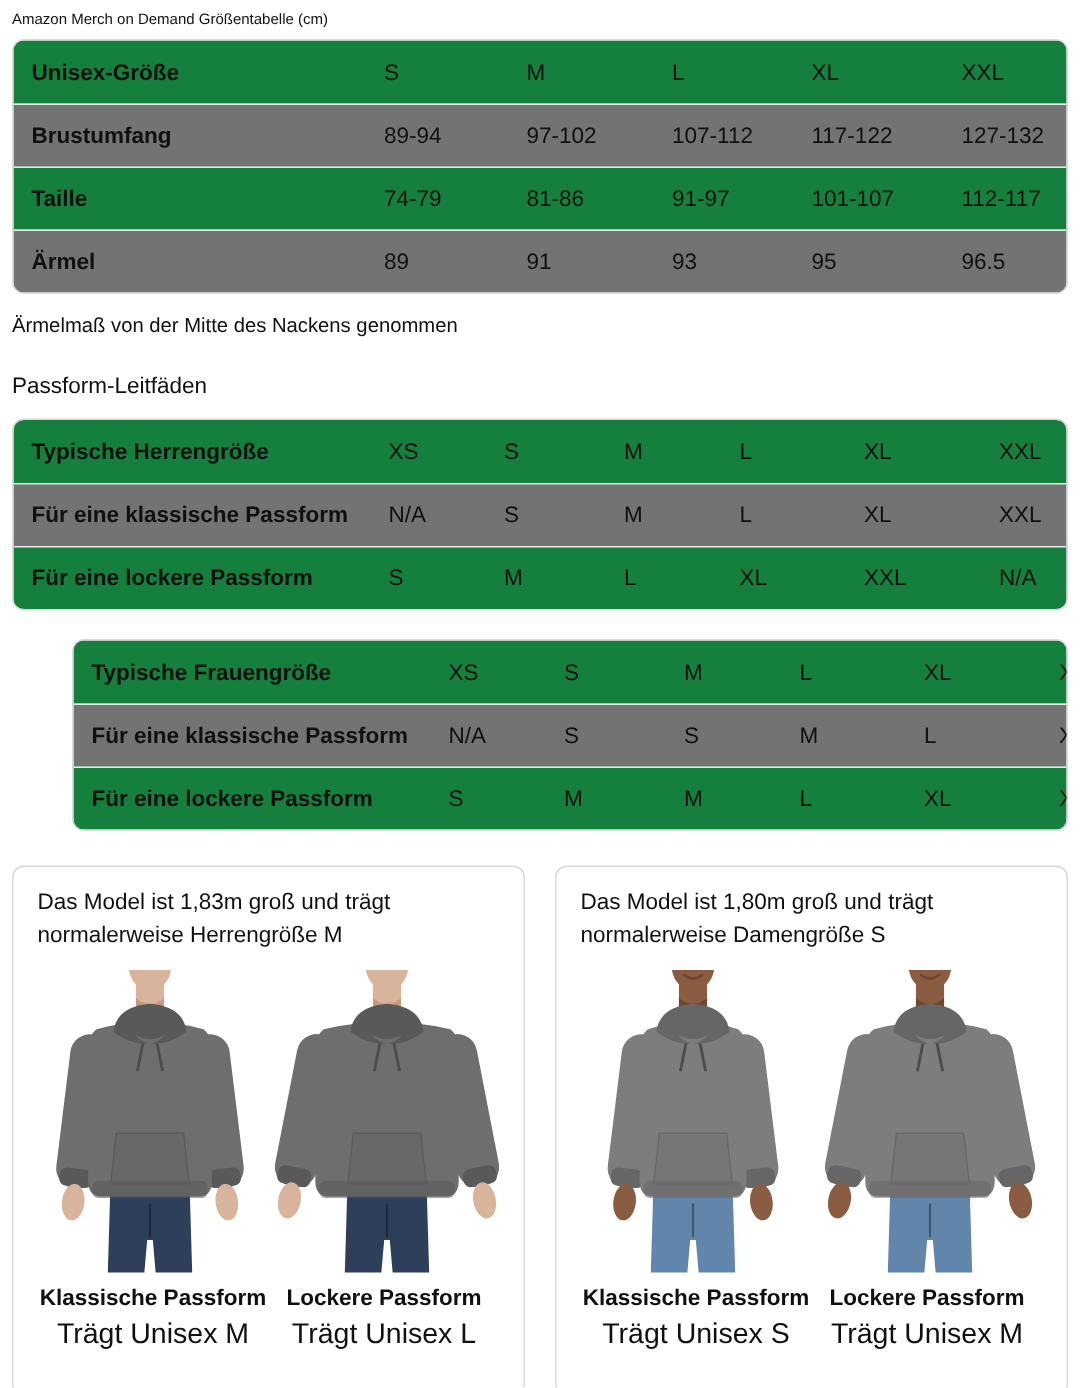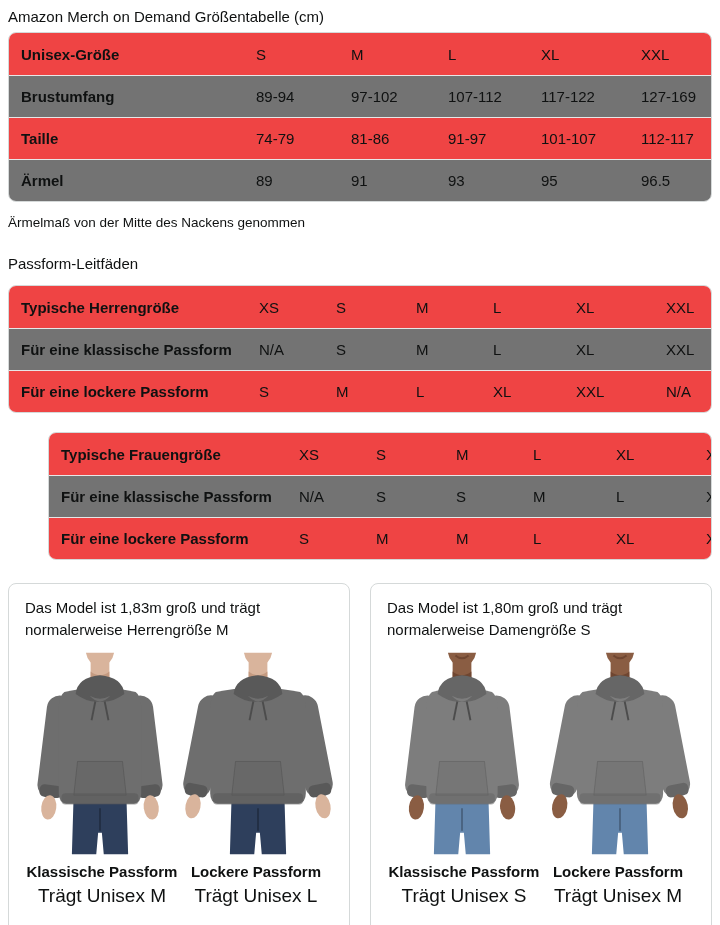--- a/index.html
+++ b/index.html
@@ -3,29 +3,29 @@
 <meta charset="utf-8">
 <style>
   * { box-sizing: border-box; }
   html,body { margin:0; padding:0; }
   body {
     width:720px; height:925px; overflow:hidden;
     background:#ffffff; color:#0f1111;
     font-family:"Liberation Sans", sans-serif;
   }
   .page { padding:8px 8px 0 8px; }
-  .page-title { font-size:15px; font-weight:400; margin:0 0 7px 0; }
+  .page-title { font-size:10px; font-weight:400; margin:0 0 7px 0; }
 
   .chart-table {
     border:1px solid #d5d9d9; border-radius:8px;
     background:#fff; overflow:hidden;
   }
   .t-row {
     display:grid; align-items:center; min-height:42px;
-    border-top:1px solid #e7e7e7; background:#ef4444;
+    border-top:1px solid #e7e7e7; background:#15803d;
   }
   .t-row:first-child { border-top:none; }
   .t-row.striped { background:#737373; }
   .size-cols .t-row { grid-template-columns:247px 95px 97px 93px 100px 1fr; }
   .fit-cols  .t-row { grid-template-columns:250px 77px 80px 77px 83px 90px 1fr; }
   .t-label { font-weight:700; font-size:15px; padding-left:12px; }
   .t-cell  { font-size:15px; font-weight:400; }
 
   .note { font-size:13.5px; margin:13px 0 0 0; }
   .section-heading { font-size:15px; font-weight:400; margin:25px 0 13px 0; }
@@ -60,21 +60,21 @@
         <div class="t-cell">L</div>
         <div class="t-cell">XL</div>
         <div class="t-cell">XXL</div>
       </div>
       <div class="t-row striped">
         <div class="t-label">Brustumfang</div>
         <div class="t-cell">89-94</div>
         <div class="t-cell">97-102</div>
         <div class="t-cell">107-112</div>
         <div class="t-cell">117-122</div>
-        <div class="t-cell">127-169</div>
+        <div class="t-cell">127-132</div>
       </div>
       <div class="t-row">
         <div class="t-label">Taille</div>
         <div class="t-cell">74-79</div>
         <div class="t-cell">81-86</div>
         <div class="t-cell">91-97</div>
         <div class="t-cell">101-107</div>
         <div class="t-cell">112-117</div>
       </div>
       <div class="t-row striped">

